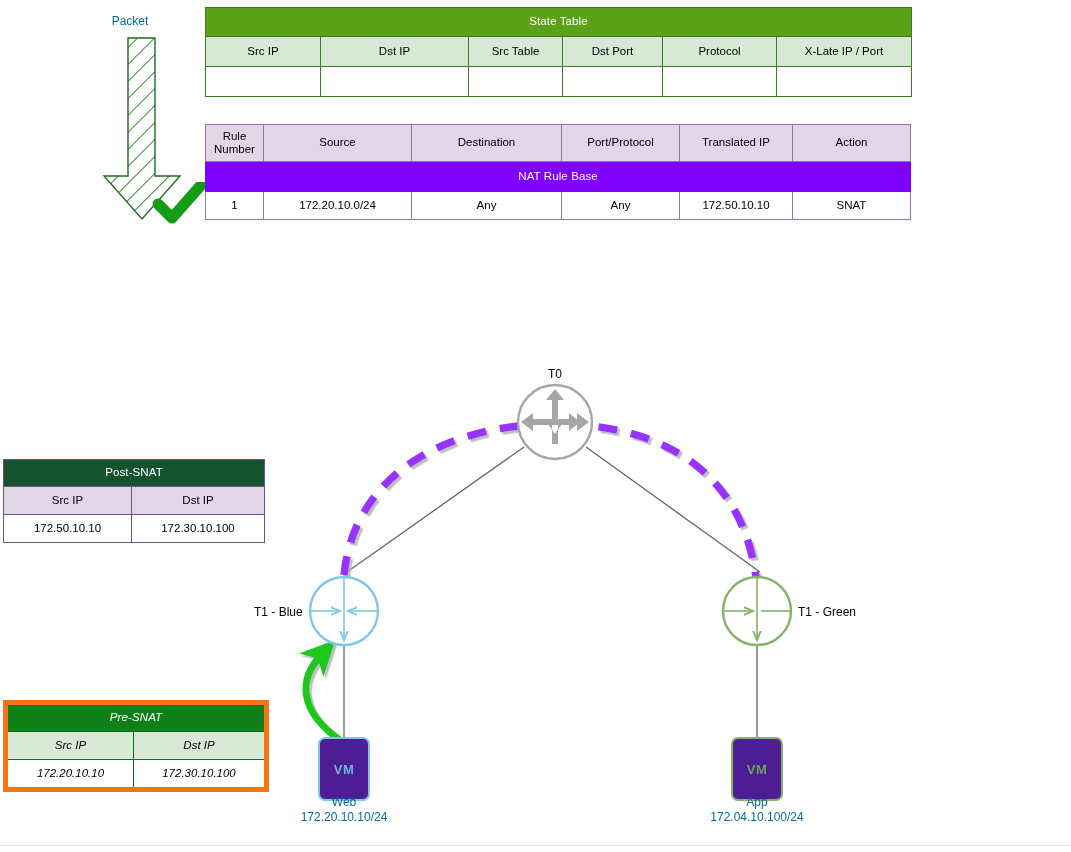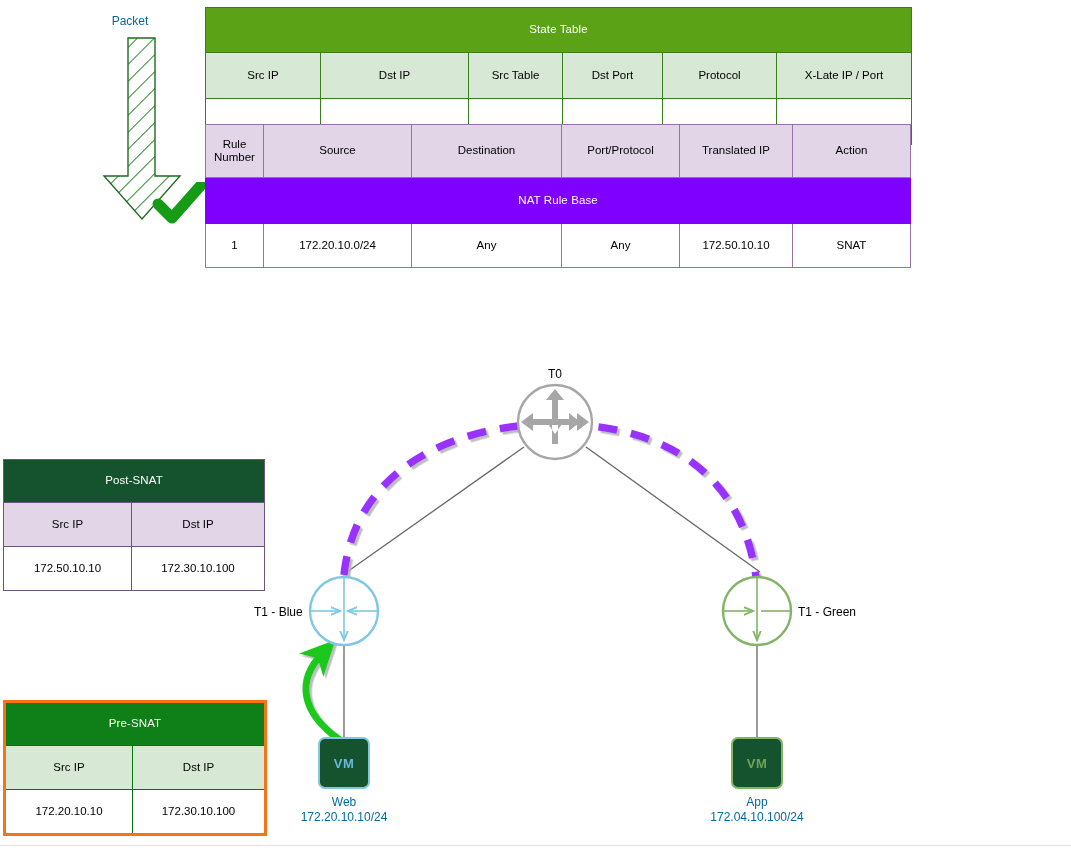--- a/index.html
+++ b/index.html
@@ -23,21 +23,21 @@
   }
   .abs { position: absolute; }
 
   
   table.dtable {
     border-collapse: collapse;
     table-layout: fixed;
     font-size: 11.5px;
   }
   table.dtable td, table.dtable th {
-    padding: 8px;
+    padding: 0;
     text-align: center;
     vertical-align: middle;
     font-weight: normal;
     line-height: 1.15;
   }
   .thead-cell {
     color: #ffffff;
     font-size: 11.5px;
     letter-spacing: 0.1px;
   }
@@ -93,21 +93,21 @@
     height: 27px;
     color: #000;
   }
   #post-snat-table .databody td {
     background: #ffffff;
     border: 1px solid #6a5580;
     height: 27px;
   }
 
   
-  #pre-snat-table { border: 3px solid #f97316; }
+  #pre-snat-table { border: 5px solid #f97316; font-style: italic; }
   #pre-snat-table .thead-cell {
     background: #0E8017;
     border: 1px solid #0a7215;
     height: 26px;
   }
   #pre-snat-table .colhead {
     background: #D7E8D4;
     border: 1px solid #0a7215;
     height: 27px;
     color: #000;
@@ -121,23 +121,23 @@
   
   .node-label {
     font-size: 12px;
     color: #0369a1;
     text-align: center;
     white-space: nowrap;
     line-height: 1.25;
   }
   .vm-box {
     width: 52px;
-    height: 52px;
+    height: 64px;
     border-radius: 7px;
-    background: #14532d;
+    background: #4c1d95;
     box-sizing: border-box;
     display: flex;
     align-items: center;
     justify-content: center;
     font-size: 13px;
     font-weight: bold;
     letter-spacing: 0.4px;
   }
   .vm-web { border: 2px solid #7EC8E3; color: #6BB8DD; }
   .vm-app { border: 2px solid #82B366; color: #71A35A; }

